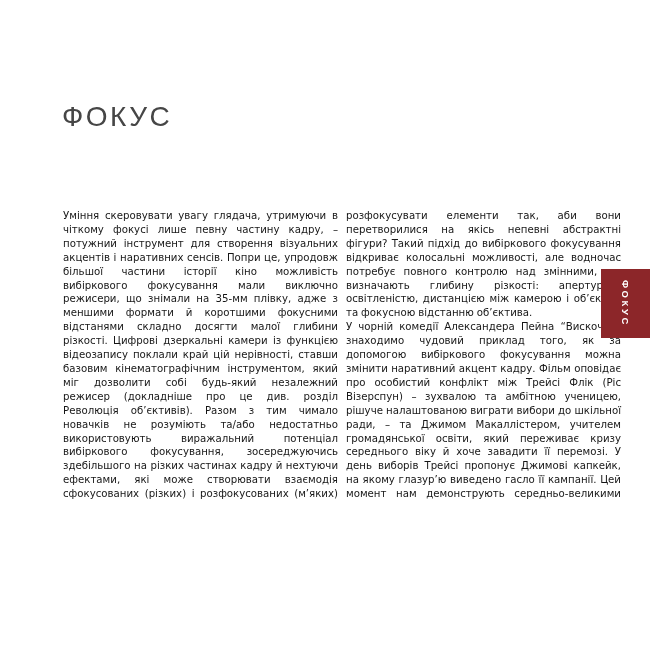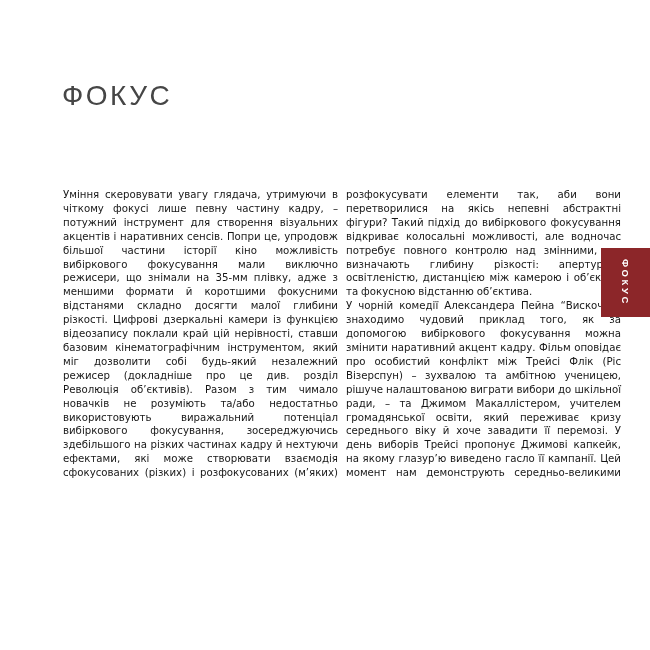--- a/index.html
+++ b/index.html
@@ -1,18 +1,18 @@
 <!DOCTYPE html>
 <html><head>
 <meta charset="utf-8">
 <style>
   html,body { margin:0; padding:0; background:#ffffff; }
   .sheet {
     position:relative; width:650px; height:482px; background:#ffffff;
-    overflow:hidden; font-family:"DejaVu Sans","Liberation Sans",sans-serif;
+    overflow:hidden; font-family:"DejaVu Sans","Liberation Sans",sans-serif;margin-top:21px;
   }
   .title {
     position:absolute; left:62px; top:80px; margin:0;
     font-family:"Liberation Sans",sans-serif;
     font-size:28px; font-weight:400; letter-spacing:2.5px;
     color:#464646;
   }
   .columns {
     position:absolute; left:63px; top:188px; width:558px;
     display:flex; gap:8px;

